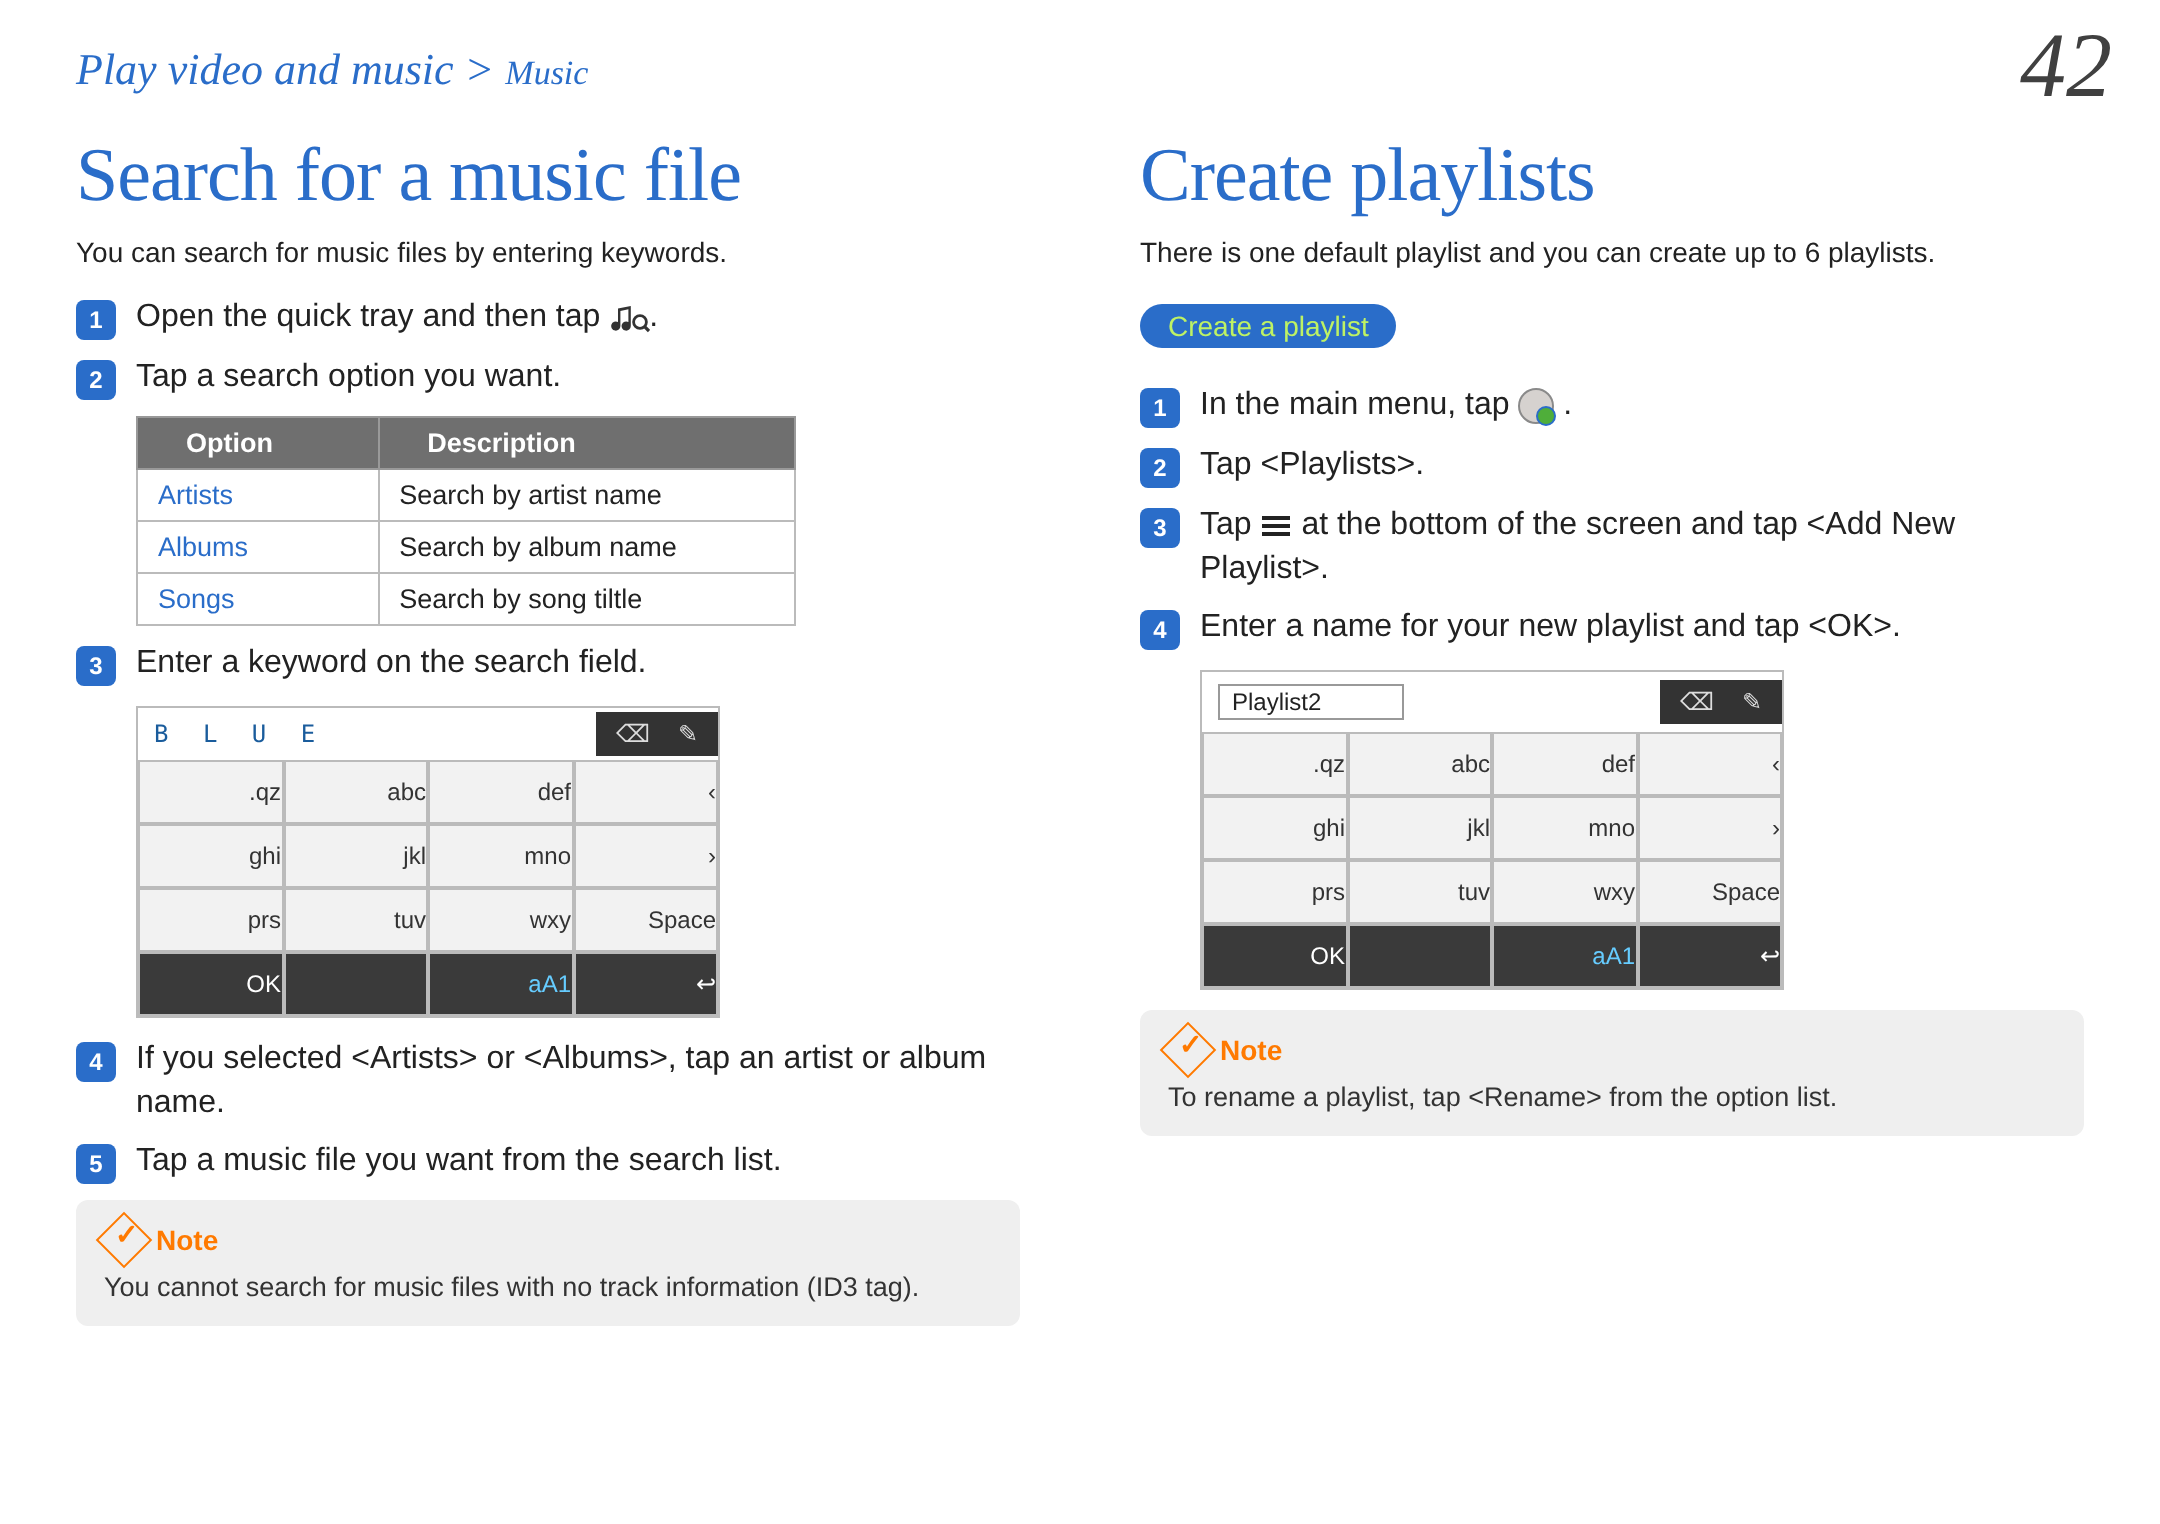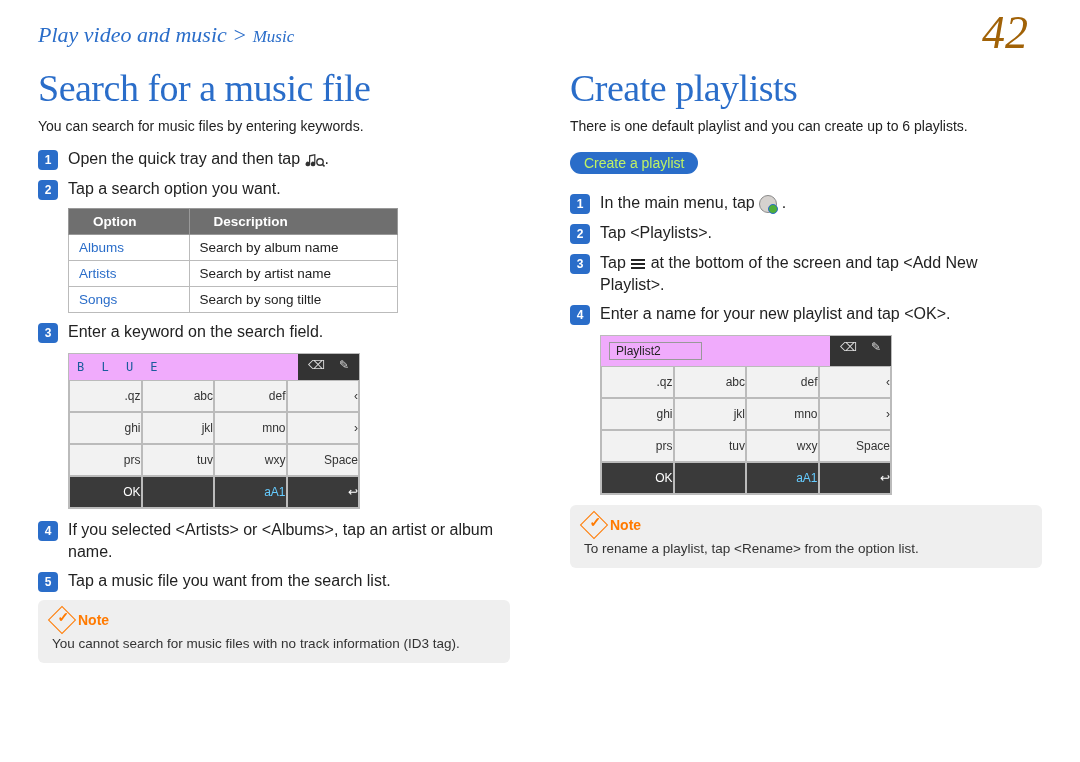--- a/index.html
+++ b/index.html
@@ -1,38 +1,38 @@
 <!DOCTYPE html>
 <html><head>
 <meta charset="utf-8">
 <style>
   html,body{margin:0;padding:0;font-family:Arial,Helvetica,sans-serif;color:#222;background:#fff}
   .page{width:1080px;height:672px;position:relative;box-sizing:border-box;padding:22px 38px 30px 38px}
   .breadcrumb{font-family:Georgia,'Times New Roman',serif;font-style:italic;color:#2a6dc9;font-size:22px}
   .breadcrumb .sub{font-size:17px}
-  .pagenum{position:absolute;right:52px;top:6px;font-family:Georgia,serif;font-style:italic;font-size:46px;color:#a16207}
+  .pagenum{position:absolute;right:24px;top:6px;font-family:Georgia,serif;font-style:italic;font-size:46px;color:#404040}
   .columns{display:flex;gap:60px;margin-top:18px}
   .col{flex:1;min-width:0}
   h1.section{font-family:Liberation Serif, serif;font-weight:400;font-size:38px;color:#2a6dc9;margin:0 0 8px 0;letter-spacing:-.5px}
   .intro{font-size:14px;color:#222;margin:0 0 14px 0}
   .step{display:flex;align-items:flex-start;gap:10px;font-size:16px;margin:8px 0;line-height:1.35}
   .numbadge{width:20px;height:20px;border-radius:4px;background:#2a6dc9;color:#fff;font-size:12px;font-weight:bold;display:flex;align-items:center;justify-content:center;flex:none;margin-top:2px}
   .step .txt{flex:1}
   .pill{display:inline-block;background:#2a6dc9;color:#bef264;font-size:14px;padding:3px 14px;border-radius:12px;margin:4px 0 10px 0}
   .opt-table{border-collapse:collapse;width:330px;margin:6px 0 6px 30px;font-size:13.5px}
   .opt-table th{background:#6f6f6f;color:#fff;text-align:left;font-weight:700;padding:5px 24px;border:1px solid #999}
   .opt-table td{border:1px solid #bbb;padding:5px 10px}
   .opt-table td.opt{color:#2a6dc9}
   .notebox{background:#efefef;border-radius:6px;padding:10px 1px 12px 14px;font-size:13.5px;color:#333}
   .note-head{display:flex;align-items:center;gap:6px;margin-bottom:6px}
   .note-label{color:#ff7a00;font-weight:bold;font-size:14px}
   .note-icon{width:18px;height:18px;border:1.5px solid #ff7a00;transform:rotate(45deg);position:relative}
   .note-icon::after{content:"✓";position:absolute;transform:rotate(-45deg);left:2px;top:-2px;color:#ff7a00;font-size:14px;font-weight:bold}
   .kb{width:290px;border:1px solid #bbb;background:#ddd;margin:10px 0 10px 30px;font-size:12px}
-  .kb .field{background:#f0abfc;display:flex;justify-content:space-between;padding:6px 8px}
+  .kb .field{background:#ffffff;display:flex;align-items:center;justify-content:space-between;padding:6px 8px}
   .kb .field .typed{letter-spacing:5px;font-family:monospace;color:#1a5c9c}
   .kb-row{display:flex}
   .key{flex:1;border:1px solid #bbb;background:#f2f2f2;text-align:right;padding:8px 0;font-size:12px;color:#333}
   .kdark{background:#3a3a3a;color:#fff}
   .icn{display:inline-block;vertical-align:middle}
   .smicon{width:16px;height:16px;background:#d6d2cf;border-radius:50%;border:1px solid #8a8a8a;display:inline-block;vertical-align:middle;position:relative}
   .smicon::after{content:"";position:absolute;right:-2px;bottom:-2px;width:8px;height:8px;border-radius:50%;background:#4fae3a;border:1px solid #2a6dc9}
   .srch{display:inline-flex;align-items:center;gap:0}
   svg{display:block}
 </style>
@@ -68,26 +68,26 @@
         <div class="txt">Tap a search option you want.</div>
       </div>
 
       <table class="opt-table">
         <tbody>
             <tr>
               <th>Option</th>
               <th>Description</th>
             </tr>
         <tr>
+              <td class="opt">Artists</td>
+              <td>Search by artist name</td>
+            </tr>
+        <tr>
               <td class="opt">Albums</td>
               <td>Search by album name</td>
-            </tr>
-        <tr>
-              <td class="opt">Artists</td>
-              <td>Search by artist name</td>
             </tr>
         <tr>
               <td class="opt">Songs</td>
               <td>Search by song tiltle</td>
             </tr>
       </tbody>
         </table>
 
       <div class="step">
         <div class="numbadge">3</div>

